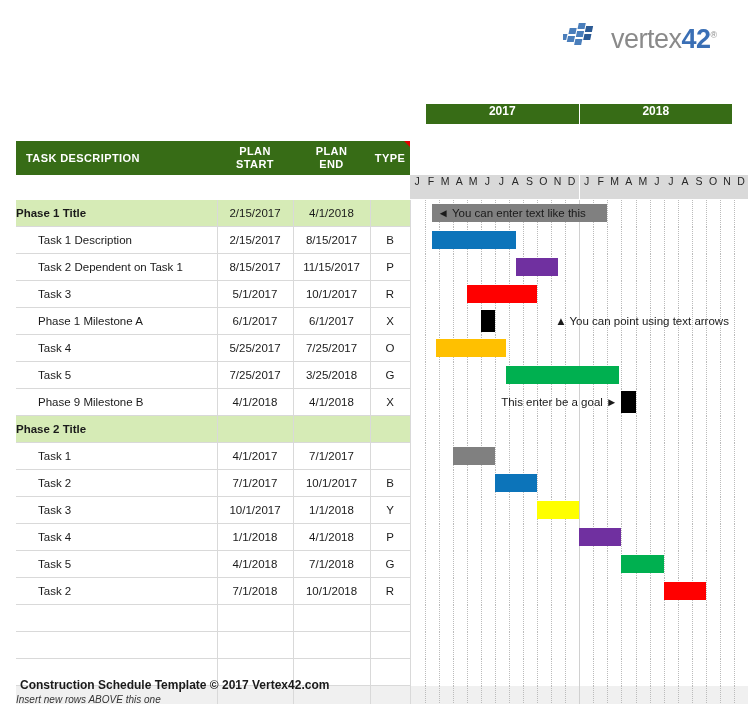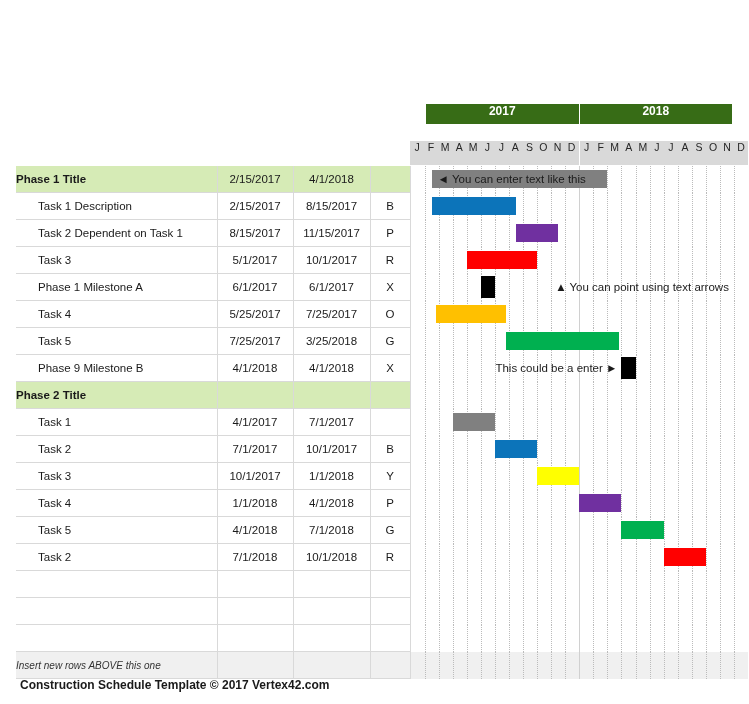--- a/index.html
+++ b/index.html
@@ -219,40 +219,75 @@
     white-space: nowrap;
   }
 </style>
 </head>
 <body>
 
 <div class="doc-header">
   <div class="title-block">
   </div>
 
+  <div class="logo">
+    <svg class="logo-mark" viewBox="0 0 44 28">
+      <g fill="#4a7ebb">
+        <rect x="0" y="12" width="7" height="6" transform="skewX(-12)"></rect>
+        <rect x="8" y="6" width="7" height="6" transform="skewX(-12)"></rect>
+        <rect x="8" y="14" width="7" height="6" transform="skewX(-12)"></rect>
+        <rect x="16" y="1" width="7" height="6" transform="skewX(-12)"></rect>
+        <rect x="16" y="9" width="7" height="6" transform="skewX(-12)"></rect>
+        <rect x="16" y="17" width="7" height="6" transform="skewX(-12)"></rect>
+        <rect x="24" y="4" width="7" height="6" transform="skewX(-12)" fill="#2c5b95"></rect>
+        <rect x="24" y="12" width="7" height="6" transform="skewX(-12)" fill="#2c5b95"></rect>
+      </g>
+    </svg>
+    <div class="logo-text"><span>vertex</span><span class="num">42</span><span class="reg">®</span></div>
+  </div>
 </div>
 
 <div class="sheet">
   <table class="grid">
     <colgroup>
       <col style="width:201px">
       <col style="width:76px">
       <col style="width:77px">
       <col style="width:40px">
       <col style="width:338px">
     </colgroup>
     <thead>
       <tr>
         <td class="spacer-cell" colspan="4"></td>
         <td style="padding:16px">
           <div style="display:flex;width:100%;">
             <div class="year-cell" style="flex:1 1 0;">2017</div>
             <div class="year-cell" style="flex:1 1 0;border-right:0;">2018</div>
           </div>
         </td>
+      </tr>
+      <tr>
+        <th class="hdr left">TASK DESCRIPTION</th>
+        <th class="hdr ctr">
+          <div class="two-line">
+            <div>PLAN</div>
+            <div>START</div>
+          </div>
+        </th>
+        <th class="hdr ctr">
+          <div class="two-line">
+            <div>PLAN</div>
+            <div>END</div>
+          </div>
+        </th>
+        <th class="hdr ctr">
+          <span>TYPE</span>
+          <span class="comment-flag"></span>
+        </th>
+        <td class="left-pad-cell"></td>
       </tr>
       <tr>
         <td class="left-pad-cell" colspan="4"></td>
         <td style="padding:0">
           <div id="month-letters" style="display:flex;width:100%;">
               <div class="mon-hdr" style="flex: 1 1 0px;">J</div>
               <div class="mon-hdr" style="flex: 1 1 0px;">F</div>
               <div class="mon-hdr" style="flex: 1 1 0px;">M</div>
               <div class="mon-hdr" style="flex: 1 1 0px;">A</div>
               <div class="mon-hdr" style="flex: 1 1 0px;">M</div>
@@ -560,21 +595,21 @@
                 <div class="gl" style="left: 66.6667%;"></div>
                 <div class="gl" style="left: 70.8333%;"></div>
                 <div class="gl" style="left: 75%;"></div>
                 <div class="gl" style="left: 79.1667%;"></div>
                 <div class="gl" style="left: 83.3333%;"></div>
                 <div class="gl" style="left: 87.5%;"></div>
                 <div class="gl" style="left: 91.6667%;"></div>
                 <div class="gl" style="left: 95.8333%;"></div>
               </div>
               <div class="bar milestone" style="left: 62.5%; width: 4.16667%; background: rgb(0, 0, 0);"></div>
-              <div class="bar-label leftof" style="right: 37.5%; padding-right: 4px;">This could be a enter ►</div>
+              <div class="bar-label leftof" style="right: 37.5%; padding-right: 4px;">This enter be a goal ►</div>
             </div>
           </td>
         </tr>
         <tr class="row phase">
           <td class="c-desc">Phase 2 Title</td>
           <td class="c-start"></td>
           <td class="c-end"></td>
           <td class="c-type"></td>
           <td class="c-gantt">
             <div class="gantt-wrap">

